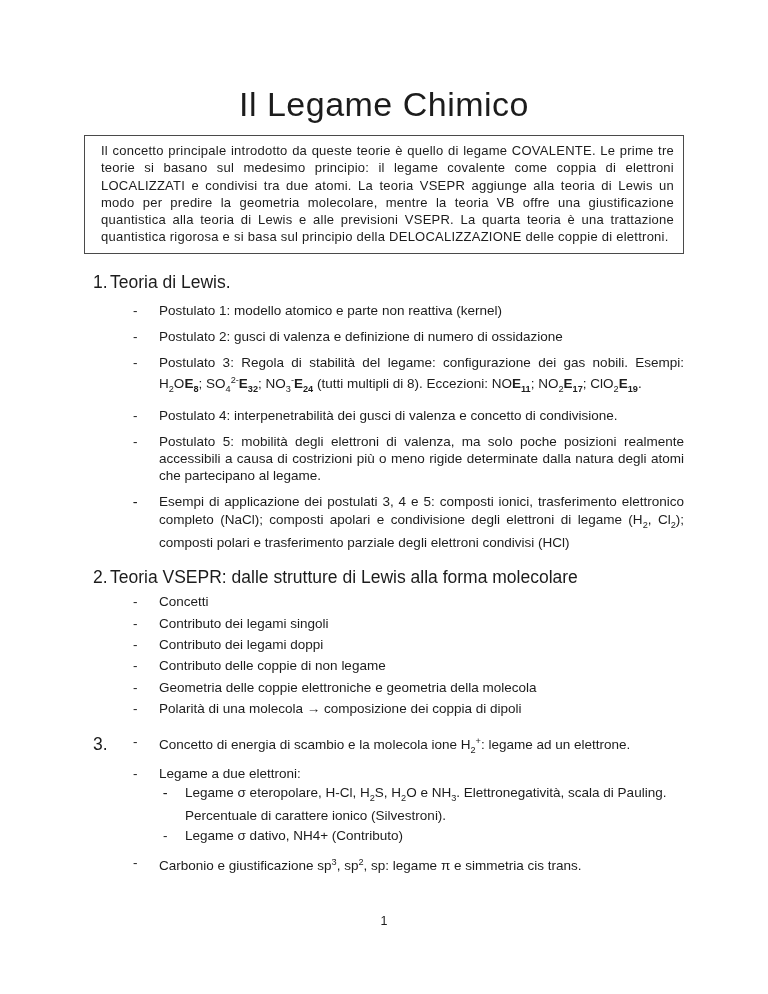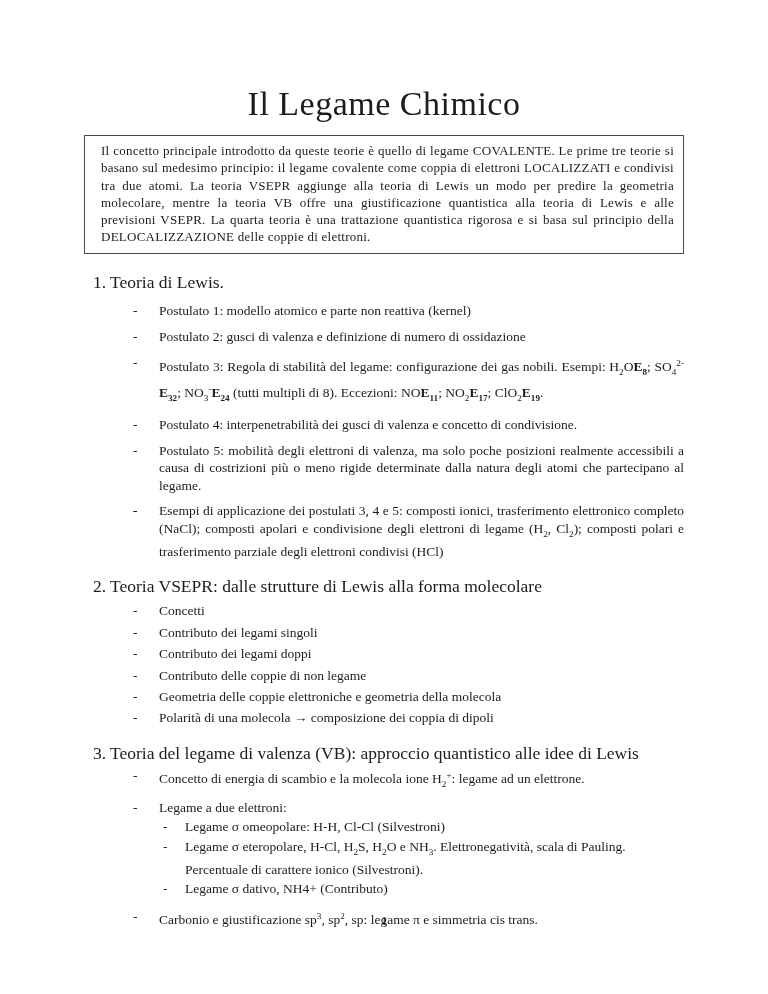--- a/index.html
+++ b/index.html
@@ -7,21 +7,21 @@
     padding: 0;
     background: #ffffff;
   }
   .page {
     position: relative;
     width: 768px;
     height: 994px;
     margin: 0 auto;
     background: var(--bg, #ffffff);
     color: var(--text, #1c1c1c);
-    font-family: Liberation Serif, serif;
+    font-family: Liberation Sans, sans-serif;
     box-sizing: border-box;
     padding: 84px 84px 0 84px;
     overflow: hidden;
   }
   .title {
     font-size: 34px;
     font-weight: normal;
     line-height: 40px;
     text-align: center;
     margin: 0 0 11px 0;
@@ -100,24 +100,24 @@
       <section class="doc-section sec-2">
         <h2 class="section-heading"><span class="sec-num">2.</span><span class="sec-title">Teoria VSEPR: dalle strutture di Lewis alla forma molecolare</span></h2>
         <div class="item lvl2"><span class="dash">-</span><span class="item-text"><span class="r">Concetti</span></span></div>
         <div class="item lvl2"><span class="dash">-</span><span class="item-text"><span class="r">Contributo dei legami singoli</span></span></div>
         <div class="item lvl2"><span class="dash">-</span><span class="item-text"><span class="r">Contributo dei legami doppi</span></span></div>
         <div class="item lvl2"><span class="dash">-</span><span class="item-text"><span class="r">Contributo delle coppie di non legame</span></span></div>
         <div class="item lvl2"><span class="dash">-</span><span class="item-text"><span class="r">Geometria delle coppie elettroniche e geometria della molecola</span></span></div>
         <div class="item lvl2"><span class="dash">-</span><span class="item-text"><span class="r">Polarità di una molecola </span><span class="r r-b">→</span><span class="r"> composizione dei coppia di dipoli</span></span></div>
       </section>
       <section class="doc-section sec-3">
-        <h2 class="section-heading"><span class="sec-num">3.</span><span class="sec-title">Teoria del legame di valenza (VB): approccio quantistico alle idee di Lewis</span></h2>
+        <h2 class="section-heading"><span class="sec-num">3.</span></h2>
         <div class="item lvl2"><span class="dash">-</span><span class="item-text"><span class="r">Concetto di energia di scambio e la molecola ione H</span><span class="r r-sub">2</span><span class="r r-sup">+</span><span class="r">: legame ad un elettrone.</span></span></div>
         <div class="item lvl2"><span class="dash">-</span><span class="item-text"><span class="r">Legame a due elettroni:</span></span></div>
-        <div class="item lvl3"><span class="dash">-</span><span class="item-text"><span class="r">Legame σ omeopolare: H-H, Cl-Cl (Silvestroni)</span></span></div>
+        <div class="item lvl3"><span class="dash">-</span></div>
         <div class="item lvl3"><span class="dash">-</span><span class="item-text"><span class="r">Legame σ eteropolare, H-Cl, H</span><span class="r r-sub">2</span><span class="r">S, H</span><span class="r r-sub">2</span><span class="r">O e NH</span><span class="r r-sub">3</span><span class="r">. Elettronegatività, scala di Pauling. Percentuale di carattere ionico (Silvestroni).</span></span></div>
         <div class="item lvl3"><span class="dash">-</span><span class="item-text"><span class="r">Legame σ dativo, NH4+ (Contributo)</span></span></div>
         <div class="item lvl2"><span class="dash">-</span><span class="item-text"><span class="r">Carbonio e giustificazione sp</span><span class="r r-sup">3</span><span class="r">, sp</span><span class="r r-sup">2</span><span class="r">, sp: legame π e simmetria cis trans.</span></span></div>
       </section>
     </div>
 
   <div class="page-number">1</div>
 </div>
 
 </body></html>

